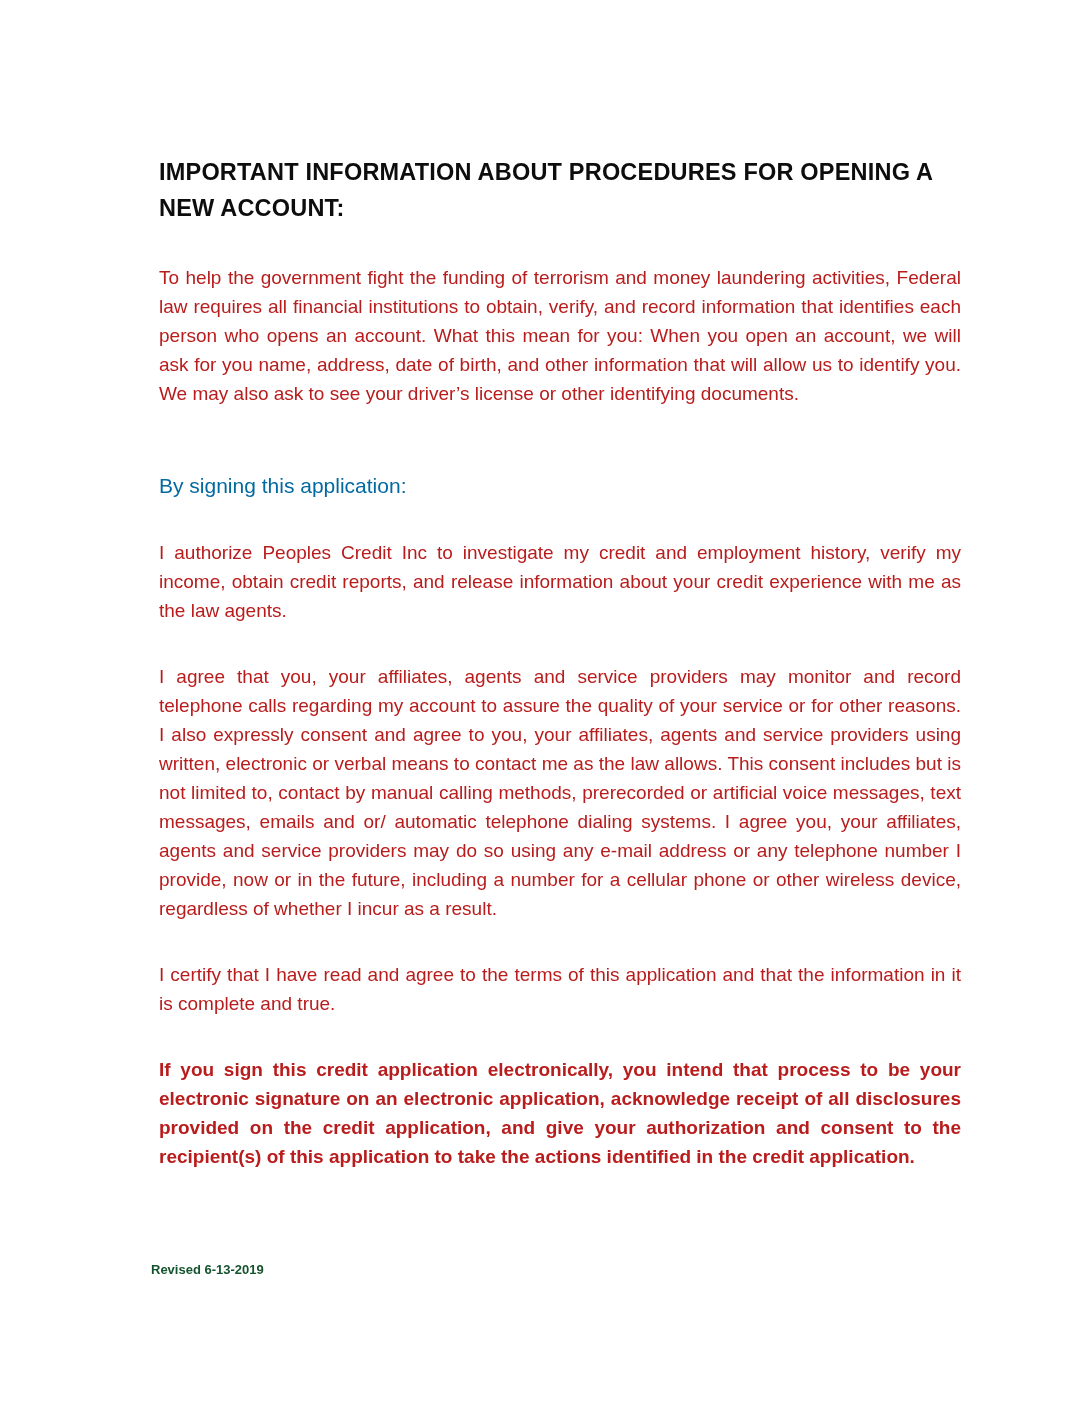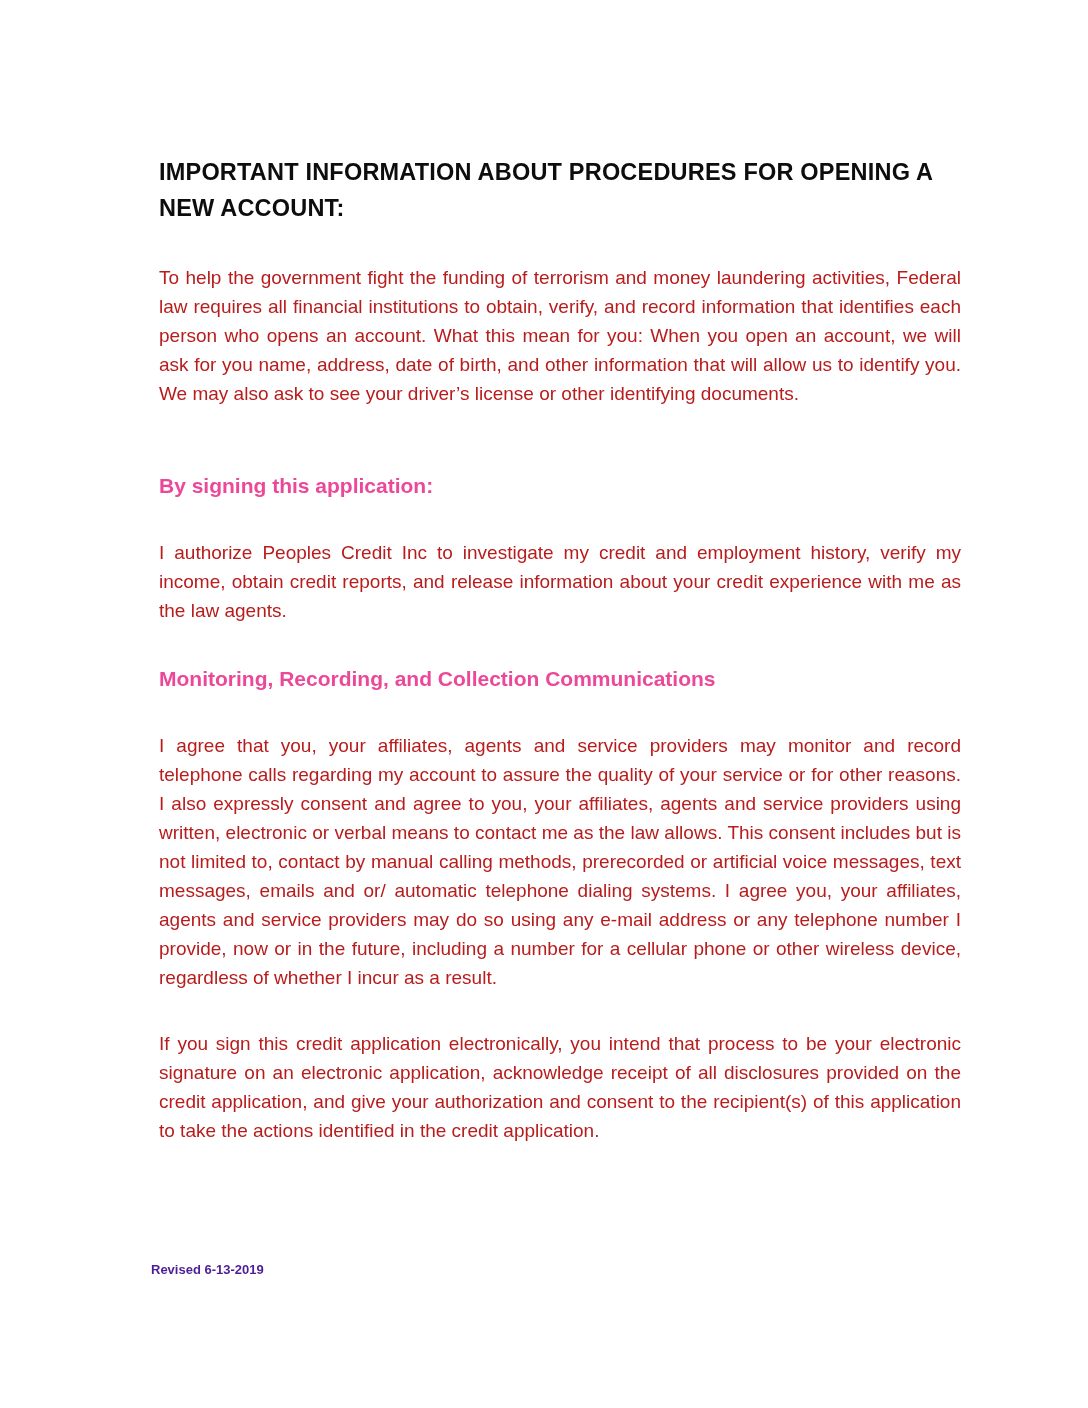--- a/index.html
+++ b/index.html
@@ -24,68 +24,68 @@
   h1.doc-title {
     font-size: 23.5px;
     font-weight: bold;
     line-height: 36px;
     letter-spacing: 0.2px;
     color: #0d0d0d;
     margin-bottom: 21px;
   }
   h2.section-heading {
     font-size: 21px;
-    font-weight: bold;
+    font-weight: normal;
     line-height: 28px;
-    color: #ec4899;
+    color: #0369a1;
     margin-bottom: 22px;
   }
   h2.gap-before {
     margin-top: 48px;
   }
   h2.small-gap-before {
     margin-top: 24px;
   }
   p.body-para {
     font-size: 19px;
     line-height: 29px;
     text-align: justify;
     color: #b91c1c;
     margin-bottom: 21px;
   }
   p.bold-para {
-    font-weight: normal;
+    font-weight: bold;
   }
   .footer-note {
     position: absolute;
     left: 127px;
     top: 1238px;
     font-size: 13px;
     font-weight: bold;
-    color: #4c1d95;
+    color: #14532d;
   }
 </style>
 </head>
 <body>
 
 <div class="page">
   <div class="content">
 
     <h1 class="doc-title">IMPORTANT INFORMATION ABOUT PROCEDURES FOR OPENING A NEW ACCOUNT:</h1>
 
     <p class="body-para">To help the government fight the funding of terrorism and money laundering activities, Federal law requires all financial institutions to obtain, verify, and record information that identifies each person who opens an account. What this mean for you: When you open an account, we will ask for you name, address, date of birth, and other information that will allow us to identify you. We may also ask to see your driver’s license or other identifying documents.</p>
 
     <h2 class="section-heading gap-before">By signing this application:</h2>
 
     <p class="body-para">I authorize Peoples Credit Inc to investigate my credit and employment history, verify my income, obtain credit reports, and release information about your credit experience with me as the law agents.</p>
 
 
-    <h2 class="section-heading small-gap-before">Monitoring, Recording, and Collection Communications</h2>
 
     <p class="body-para">I agree that you, your affiliates, agents and service providers may monitor and record telephone calls regarding my account to assure the quality of your service or for other reasons. I also expressly consent and agree to you, your affiliates, agents and service providers using written, electronic or verbal means to contact me as the law allows. This consent includes but is not limited to, contact by manual calling methods, prerecorded or artificial voice messages, text messages, emails and or/ automatic telephone dialing systems. I agree you, your affiliates, agents and service providers may do so using any e-mail address or any telephone number I provide, now or in the future, including a number for a cellular phone or other wireless device, regardless of whether I incur as a result.</p>
 
+    <p class="body-para">I certify that I have read and agree to the terms of this application and that the information in it is complete and true.</p>
 
     <p class="body-para bold-para">If you sign this credit application electronically, you intend that process to be your electronic signature on an electronic application, acknowledge receipt of all disclosures provided on the credit application, and give your authorization and consent to the recipient(s) of this application to take the actions identified in the credit application.</p>
 
   </div>
 
   <div class="footer-note">Revised 6-13-2019</div>
 </div>
 
 </body></html>

